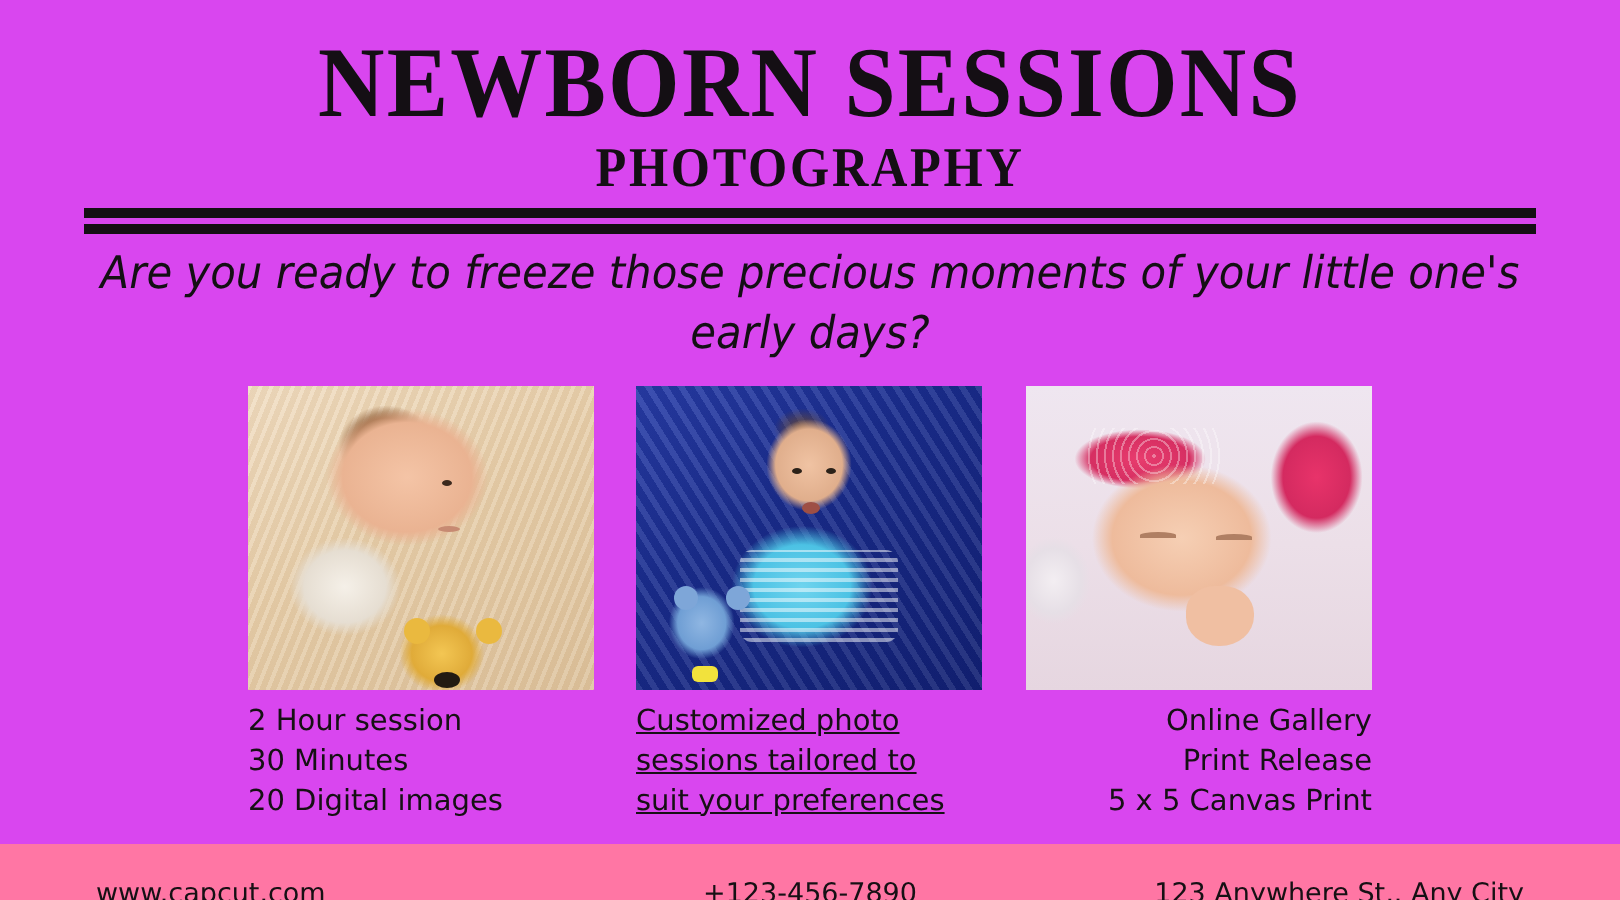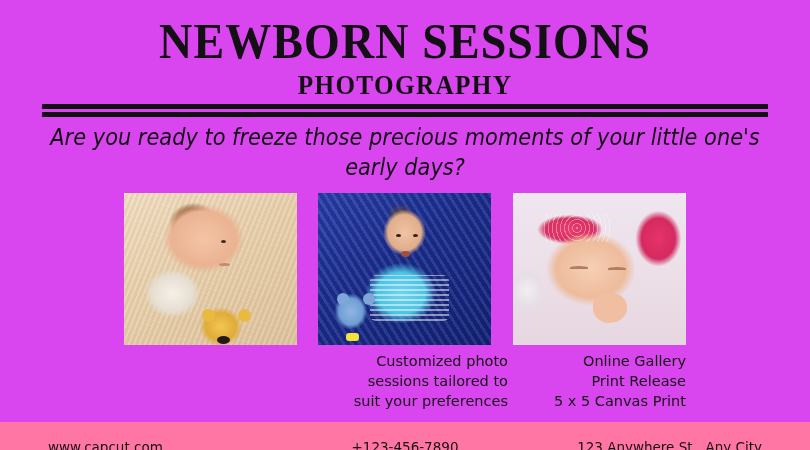--- a/index.html
+++ b/index.html
@@ -148,21 +148,21 @@
   .caption {
     position: absolute;
     top: 352px;
     font-family: "DejaVu Sans", sans-serif;
     font-size: 14.5px;
     line-height: 1.37;
     color: #161014;
     white-space: pre-line;
   }
   .caption.c1 { left: 124px; width: 190px; text-align: left; }
-  .caption.c2 { left: 318px; width: 190px; text-align: right; }
+  .caption.c2 { left: 318px; width: 190px; text-align: left; text-decoration: underline; }
   .caption.c3 { left: 500px; width: 186px; text-align: right; }
 
   
   .footer {
     position: absolute;
     left: 0; right: 0; bottom: 11px;
     height: 20px;
   }
   .footer span {
     position: absolute;
@@ -217,20 +217,23 @@
     <div class="photo p3">
       <div class="ph-inner">
         <span class="lace"></span>
         <span class="lid l1"></span>
         <span class="lid l2"></span>
         <span class="hand"></span>
       </div>
     </div>
   </div>
 
+  <div class="caption c1">2 Hour session
+30 Minutes
+20 Digital images</div>
   <div class="caption c2">Customized photo
 sessions tailored to
 suit your preferences</div>
   <div class="caption c3">Online Gallery
 Print Release
 5 x 5 Canvas Print</div>
 
   <div class="footer">
     <span class="f-web">www.capcut.com</span>
     <span class="f-tel">+123-456-7890</span>

